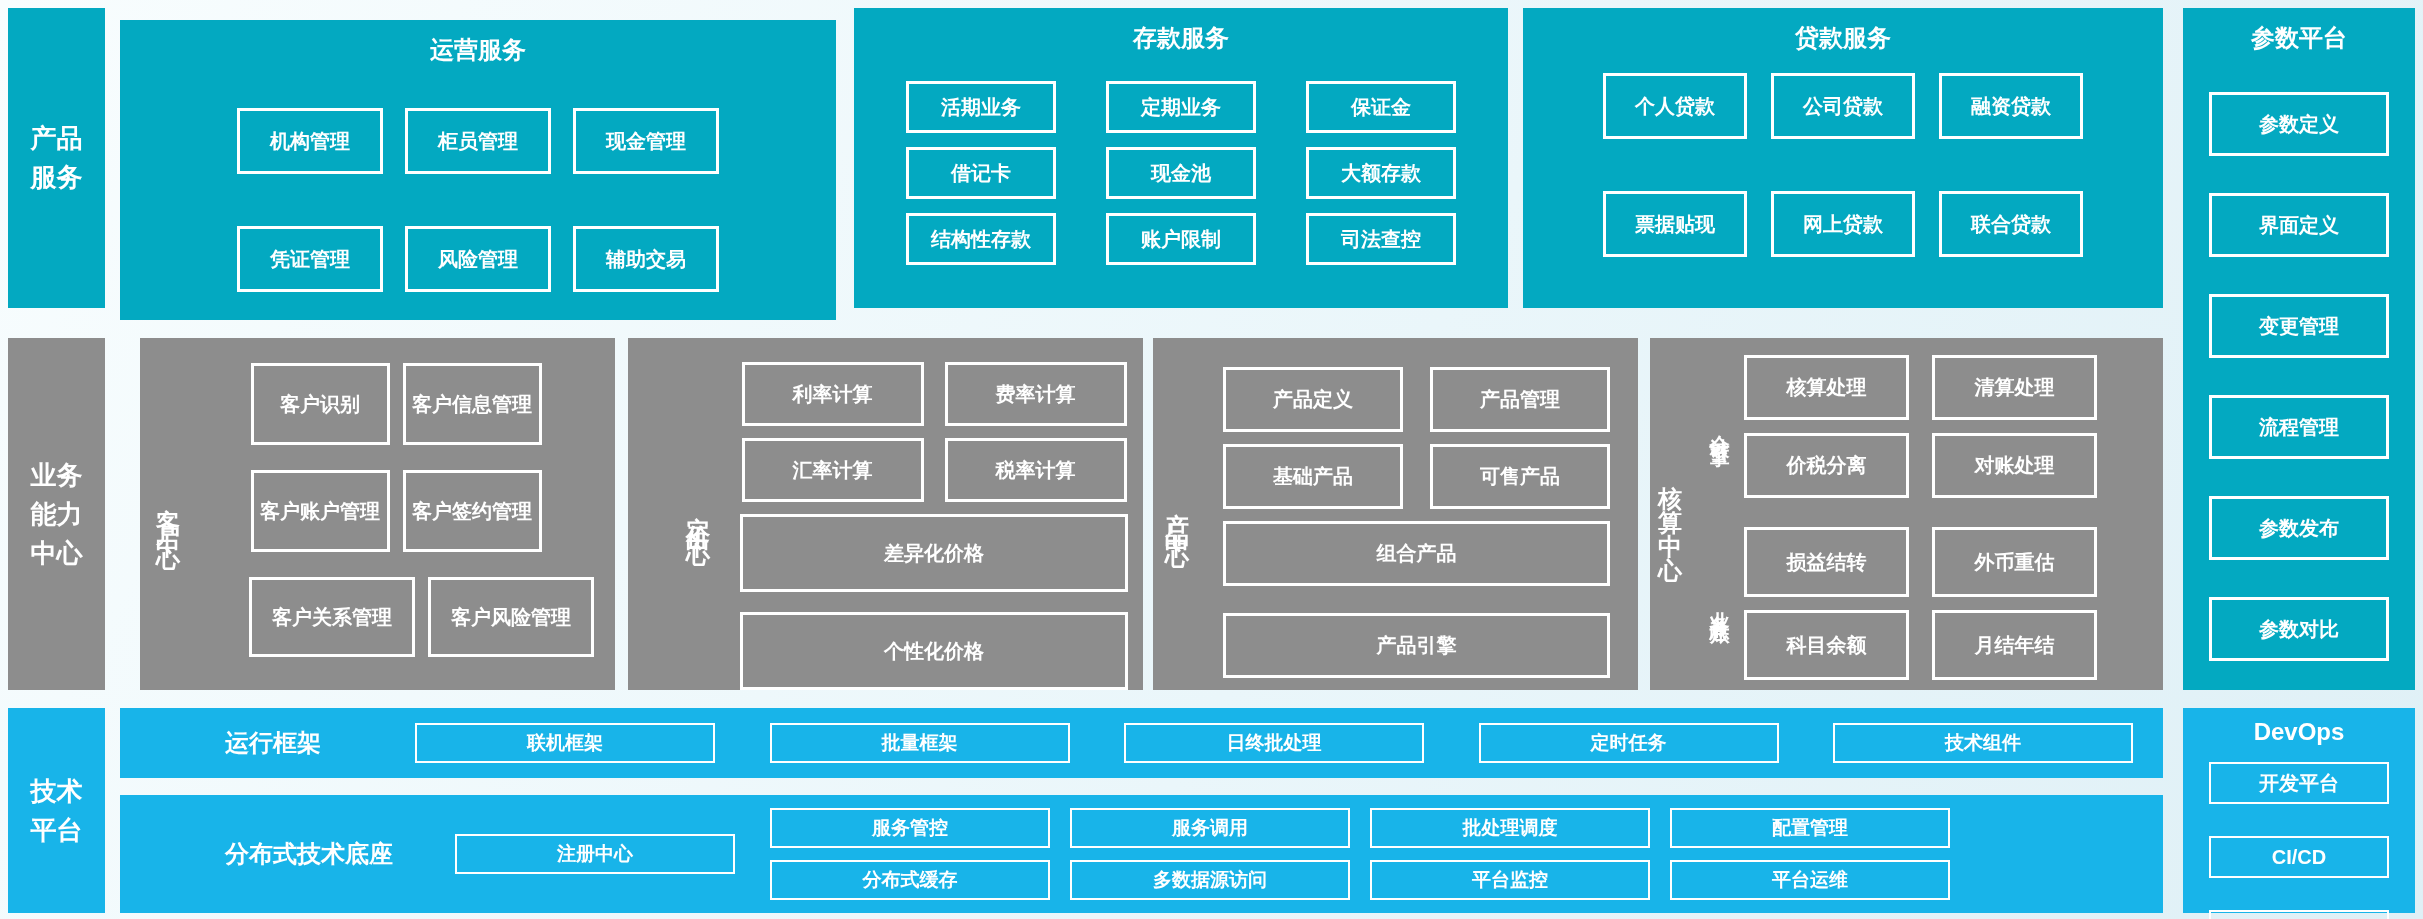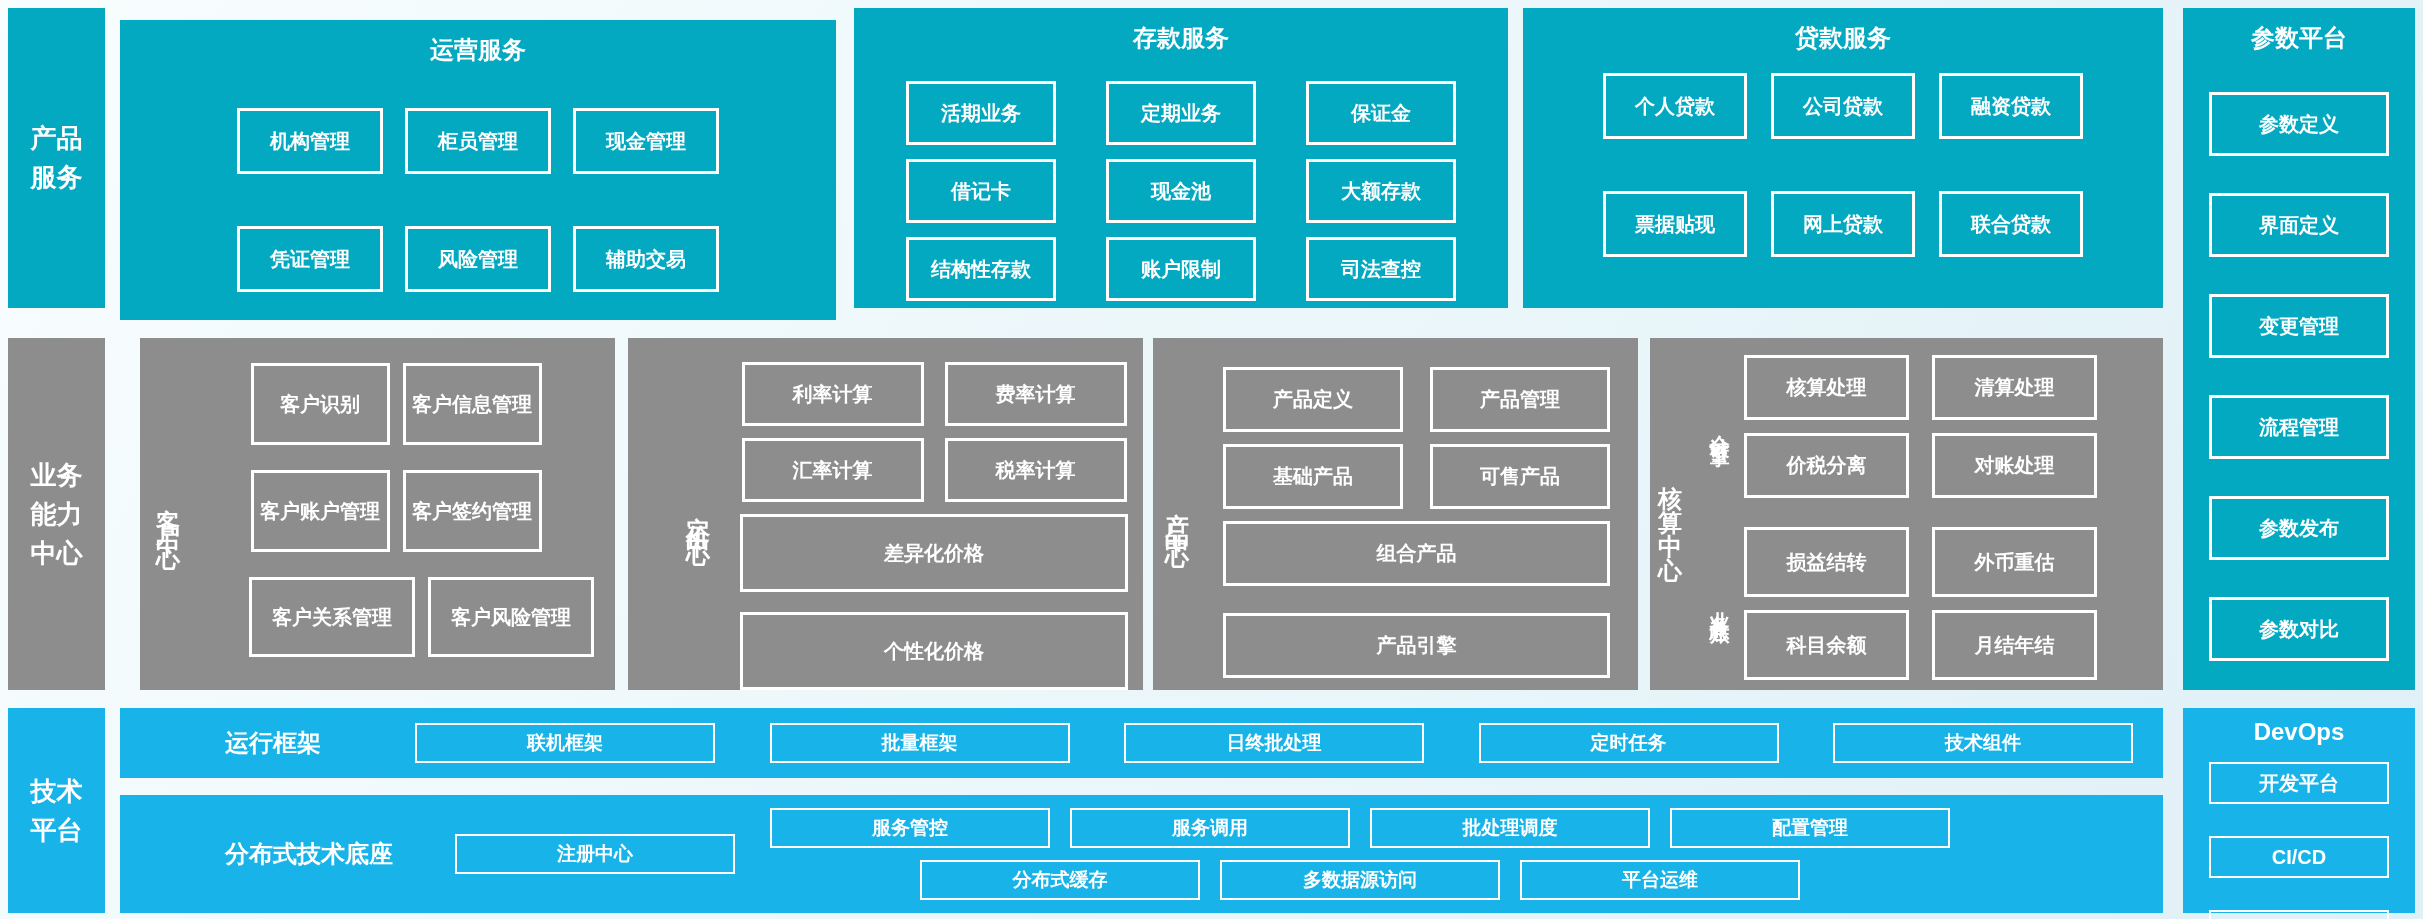--- a/index.html
+++ b/index.html
@@ -24,21 +24,21 @@
   .box{border:3px solid #ffffff;display:flex;align-items:center;justify-content:center;
        font-size:20px;text-align:center;white-space:nowrap;padding:0 4px;box-sizing:border-box;}
 
   
   .ops .rows{margin-top:42px;gap:52px;}
   .ops .row{gap:22px;}
   .ops .box{width:146px;height:66px;}
 
   .dep .rows{margin-top:27px;gap:14px;}
   .dep .row{gap:50px;}
-  .dep .box{width:150px;height:64px;}
+  .dep .box{width:150px;height:52px;}
 
   .loan .rows{margin-top:19px;gap:52px;align-items:center;}
   .loan .row{gap:24px;}
   .loan .box{width:144px;height:66px;}
 
   
   .param{display:flex;flex-direction:column;align-items:center;}
   .param .items{display:flex;flex-direction:column;gap:37px;margin-top:38px;}
   .param .box{width:180px;height:64px;}
 
@@ -281,20 +281,21 @@
     <div class="grid">
       <div class="row">
         <div class="box">服务管控</div>
         <div class="box">服务调用</div>
         <div class="box">批处理调度</div>
         <div class="box">配置管理</div>
       </div>
       <div class="row">
         <div class="box">分布式缓存</div>
         <div class="box">多数据源访问</div>
+        <div class="box">平台监控</div>
         <div class="box">平台运维</div>
       </div>
     </div>
   </div>
 
   <div class="blk blue devops" style="left:2183px;top:708px;width:232px;height:205px">
     <div class="ptitle">DevOps</div>
     <div class="items">
       <div class="box">开发平台</div>
       <div class="box">CI/CD</div>

